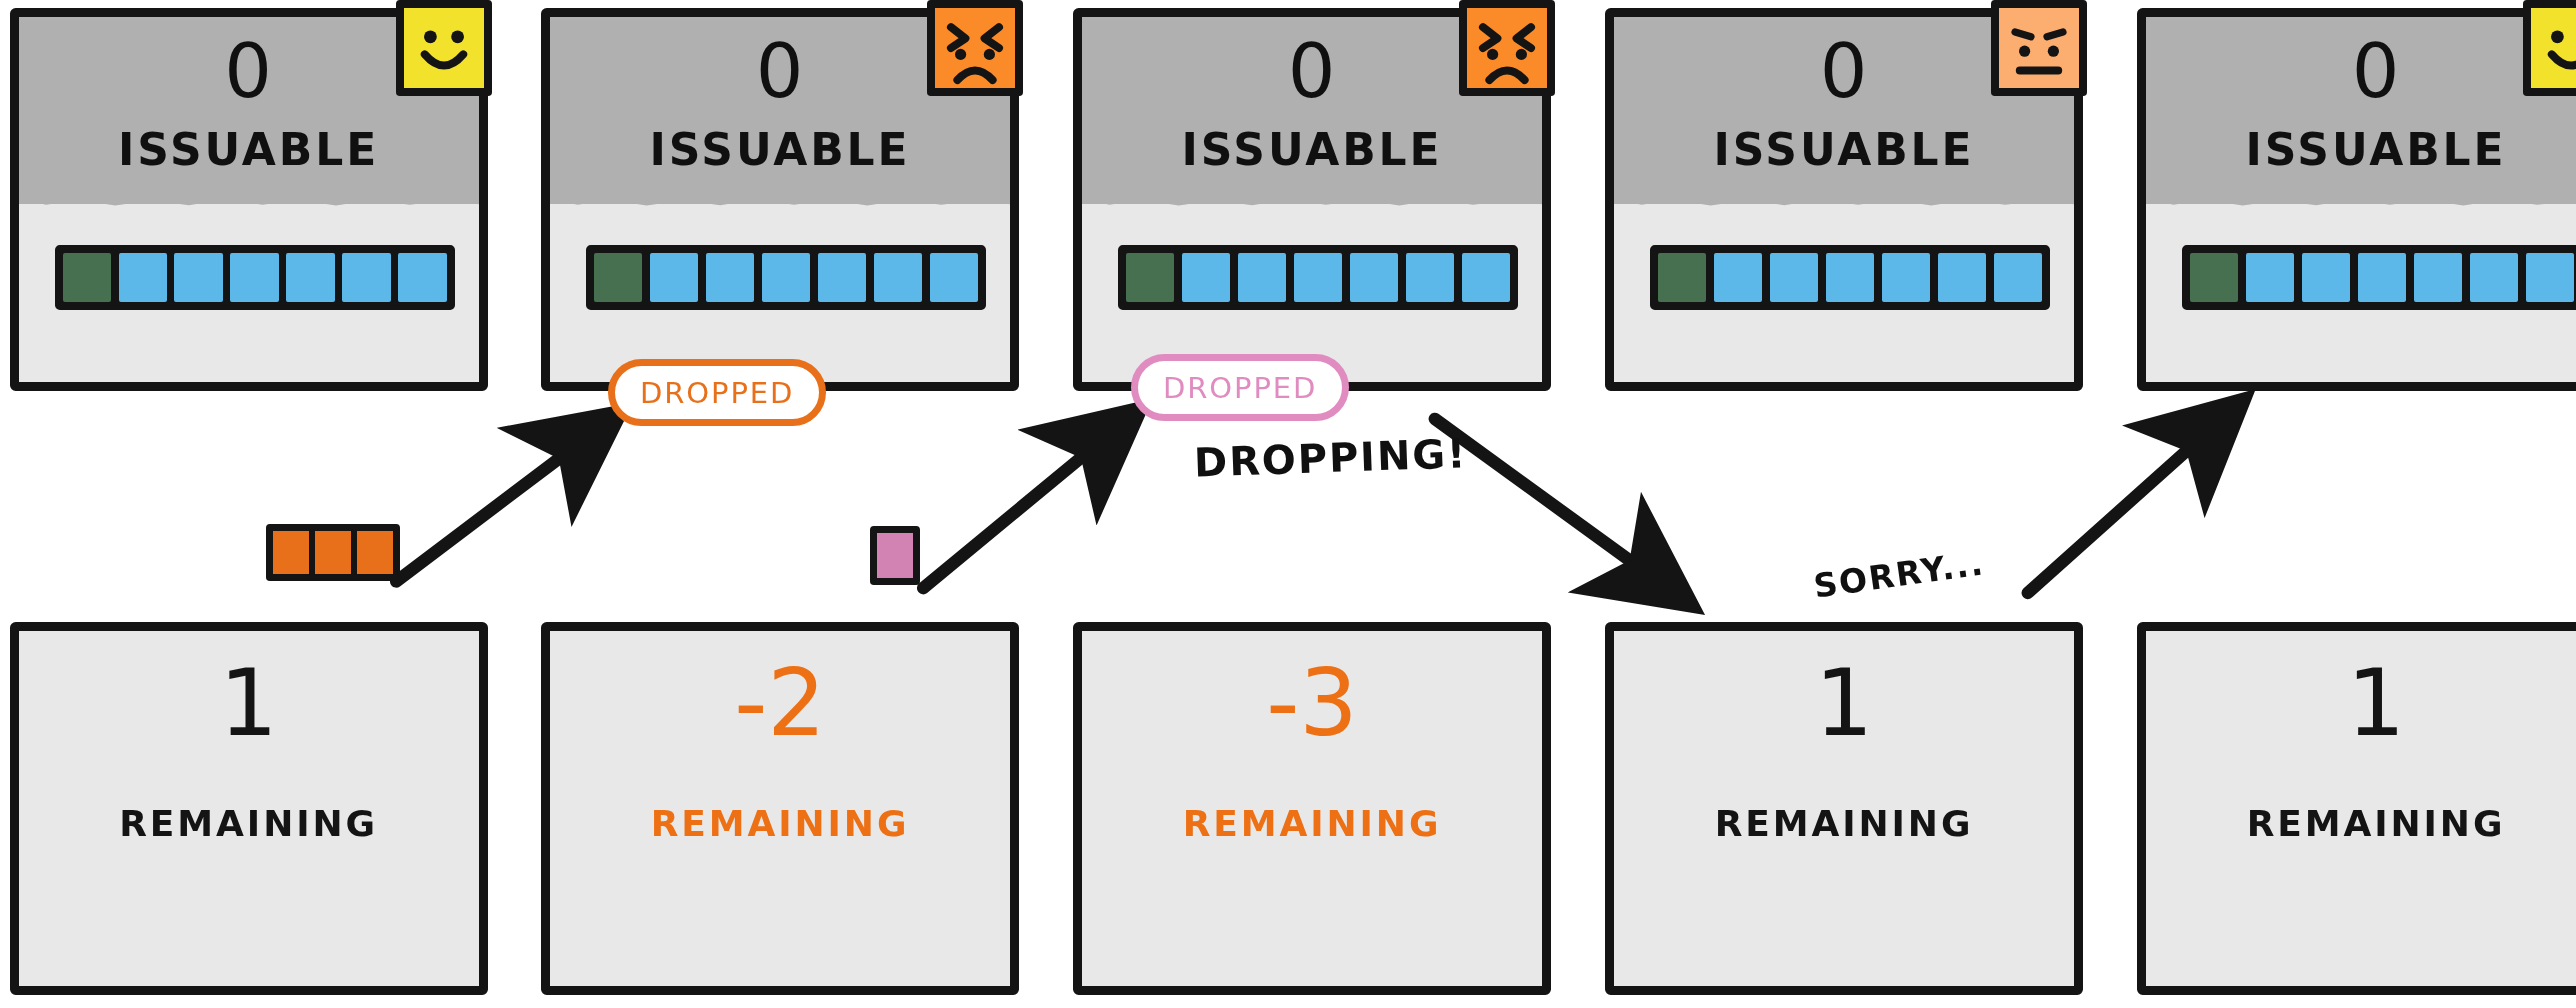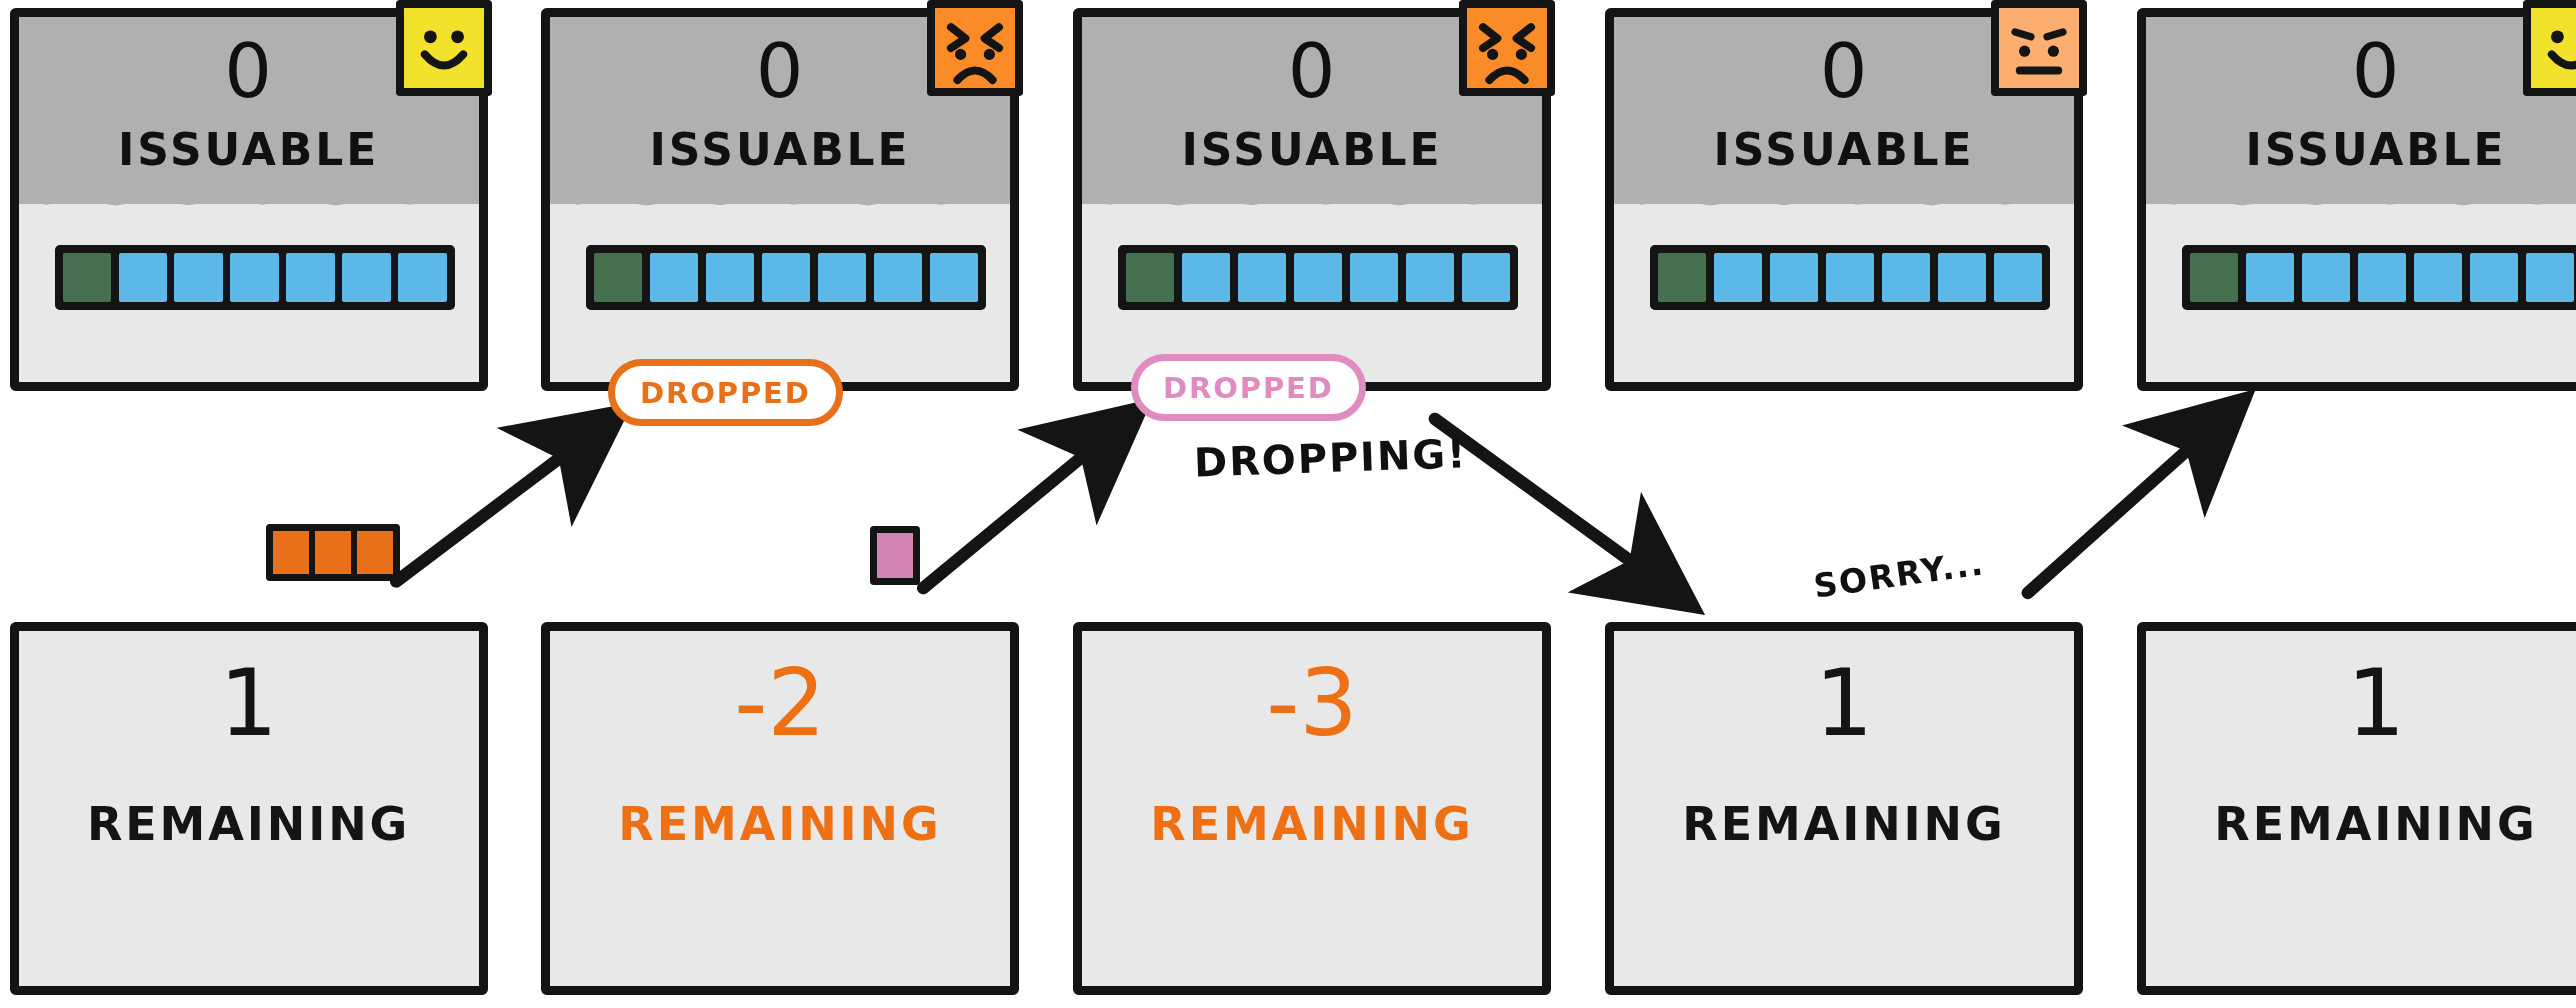--- a/index.html
+++ b/index.html
@@ -68,21 +68,21 @@
     flex:1 1 0;
     margin:0 3.8px;
     border-radius:1.9px;
   }
   .bar .cell:first-child{margin-left:0;}
   .bar .cell:last-child{margin-right:0;}
 
   
   .dropped{
     position:absolute;
-    font-size:29px;font-weight:bold;letter-spacing:1.9px;
+    font-size:29px;font-weight:normal;letter-spacing:1.9px;
     padding:9.6px 25px;
     border-radius:38px;
     border:7.7px solid;
     text-align:center;
     white-space:nowrap;
     background:#ffffff;
     z-index:7;
   }
 
   
@@ -95,21 +95,21 @@
   }
   .card-bot .num{
     position:absolute;left:0;right:0;top:27px;
     text-align:center;
     font-size:92px;line-height:92px;
     font-weight:400;
   }
   .card-bot .cap{
     position:absolute;left:0;right:0;top:170px;
     text-align:center;
-    font-size:46px;line-height:46px;
+    font-size:36px;line-height:46px;
     font-weight:bold;letter-spacing:2.9px;
   }
 
   
   .token{
     position:absolute;
     border:7.7px solid #141414;
     border-radius:3.8px;
     box-sizing:border-box;
     display:flex;

